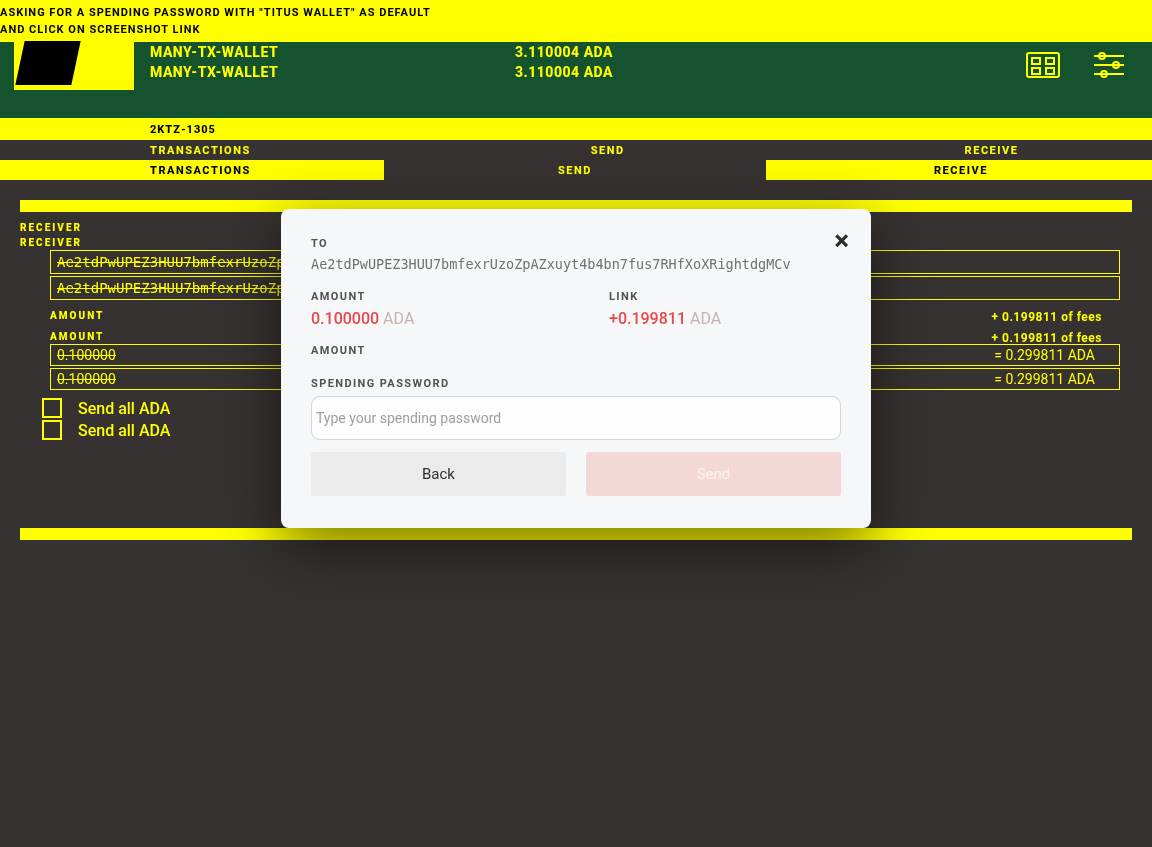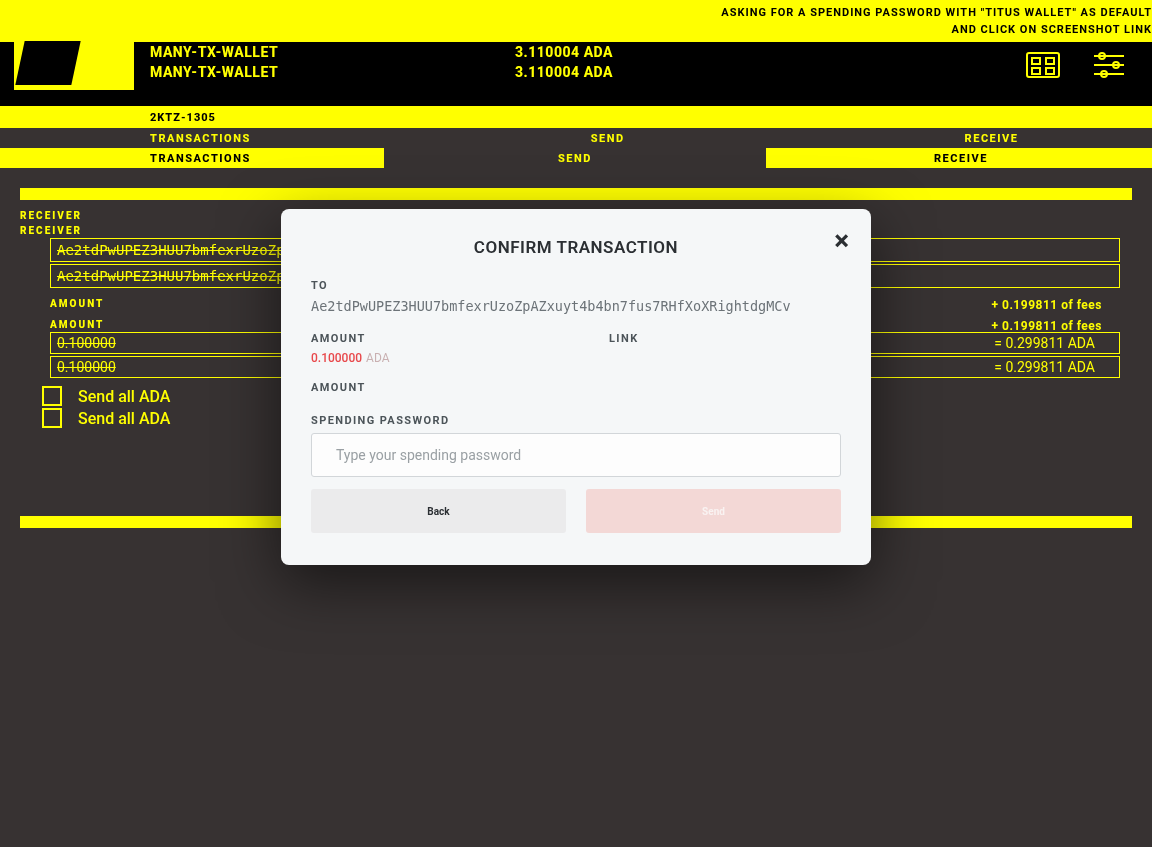--- a/index.html
+++ b/index.html
@@ -1,20 +1,20 @@
 <!DOCTYPE html>
 <html><head>
 <meta charset="utf-8">
 <style>
   *{box-sizing:border-box;margin:0;padding:0;font-family:-apple-system,BlinkMacSystemFont,"Segoe UI",Roboto,sans-serif}
   html,body{width:1152px;height:847px;overflow:hidden;background:#373232}
-  .banner{background:#ffff00;color:#000;font-size:11px;letter-spacing:1px;font-weight:700;padding:6px 0;text-align:right;width:100%}
+  .banner{background:#ffff00;color:#000;font-size:11px;letter-spacing:1px;font-weight:700;padding:6px 0;text-align:left;width:100%}
   .banner .line2{margin-top:4px}
   
-  .hdr{position:relative;height:64px;width:100%;background:#000000;border-top:0}
+  .hdr{position:relative;height:76px;width:100%;background:#14532d;border-top:0}
   .hdr .row{position:absolute;left:0;right:0;height:20px;display:flex;align-items:center;font-weight:800;color:#ffff00;font-size:14px;letter-spacing:0.5px;padding-left:150px}
   .hdr .row .bal{position:absolute;left:515px}
   .hdr .row.row1{top:0}
   .hdr .row.row2{top:20px}
   .hdr .logo-slot{position:absolute;left:14px;top:-6px;width:120px;height:54px;background:#ffff00;display:flex;align-items:center;justify-content:flex-start;padding-left:6px}
   .hdr .logo-inner{width:56px;height:44px;background:#000;transform:skewX(-12deg)}
   .hdr .right-icons{position:absolute;right:24px;top:6px;display:flex;gap:28px;color:#ffff00}
   .ricon{width:38px;height:34px;position:relative}
   .ricon svg{width:100%;height:100%;stroke:#ffff00;fill:none;stroke-width:2}
   .ystrip{background:#ffff00;height:22px;color:#000;font-weight:800;font-size:11px;letter-spacing:1px;display:flex;align-items:center;padding-left:150px;position:relative}
@@ -47,30 +47,30 @@
   
   .modal-scrim{position:fixed;left:0;top:0;width:1152px;height:847px;pointer-events:none}
   .modal{position:absolute;left:281px;top:209px;width:590px;background:#f5f7f8;border-radius:8px;box-shadow:0 18px 60px rgba(0,0,0,.55);padding:28px 30px 32px}
   .modal h2{text-align:center;font-size:17px;letter-spacing:0.5px;color:#2b2f33;font-weight:600;margin-bottom:22px}
   .close{position:absolute;right:22px;top:22px;font-size:28px;line-height:20px;font-weight:700;color:#2b2f33;cursor:pointer}
   .mlabel{font-size:11px;letter-spacing:1.4px;font-weight:700;color:#4c5459;margin-bottom:6px}
   .mval-addr{font-family:"Menlo","Consolas",monospace;font-size:13.5px;color:#6c7378;margin-bottom:18px;word-break:break-all}
   .two-col{display:flex;gap:48px;margin-bottom:16px}
   .col{flex:0 0 250px}
   .col2{flex:1}
-  .numval{font-size:12px}
+  .numval{font-size:16px}
   .numval .n{color:#e8484b;font-weight:500}
   .numval .u{color:#c9b0b1;margin-left:4px;font-weight:400}
   .fees-plus{color:#e8484b}
   .total-row{margin-bottom:20px}
   .pwgroup{margin-bottom:12px}
-  .pwinput{width:100%;height:44px;border:1px solid #d2d6d9;background:#fdfdfd;border-radius:3px;padding:0 24px;font-size:14px;color:#ef4444}
+  .pwinput{width:100%;height:44px;border:1px solid #d2d6d9;background:#fdfdfd;border-radius:9px;padding:0 4px;font-size:14px;color:#ef4444}
   .pwinput::placeholder{color:#9aa0a4}
   .btnrow{display:flex;gap:20px}
-  .btn{flex:1;height:44px;border:none;border-radius:3px;font-size:10px;font-weight:700;cursor:pointer}
+  .btn{flex:1;height:44px;border:none;border-radius:3px;font-size:15px;font-weight:400;cursor:pointer}
   .btn-back{background:#ebebec;color:#2b2f33}
   .btn-send{background:#f3d8d6;color:#f9f3f2}
 </style>
 </head>
 <body>
 
 <div class="banner">
   <div>ASKING FOR A SPENDING PASSWORD WITH "TITUS WALLET" AS DEFAULT</div>
   <div class="line2">AND CLICK ON SCREENSHOT LINK</div>
 </div>
@@ -163,34 +163,36 @@
     <div class="checkbox"></div>
     <div class="checklabel">Send all ADA</div>
   </div>
 
   <div class="ybar2"></div>
 </div>
 
 <div class="modal-scrim">
   <div class="modal">
     <div class="close">×</div>
-    <h2>CONFIRM TRANSACTION</h2>
 
     <div class="mlabel">TO</div>
     <div class="mval-addr">Ae2tdPwUPEZ3HUU7bmfexrUzoZpAZxuyt4b4bn7fus7RHfXoXRightdgMCv</div>
 
     <div class="two-col">
       <div class="col">
         <div class="mlabel">AMOUNT</div>
         <div class="numval">
           <span class="n">0.100000</span><span class="u">ADA</span>
         </div>
       </div>
       <div class="col2">
         <div class="mlabel">LINK</div>
+        <div class="numval">
+          <span class="n fees-plus">+0.199811</span><span class="u">ADA</span>
+        </div>
       </div>
     </div>
 
     <div class="total-row">
       <div class="mlabel">AMOUNT</div>
     </div>
 
     <div class="pwgroup">
       <div class="mlabel">SPENDING PASSWORD</div>
       <input type="password" class="pwinput" placeholder="Type your spending password" style="">

